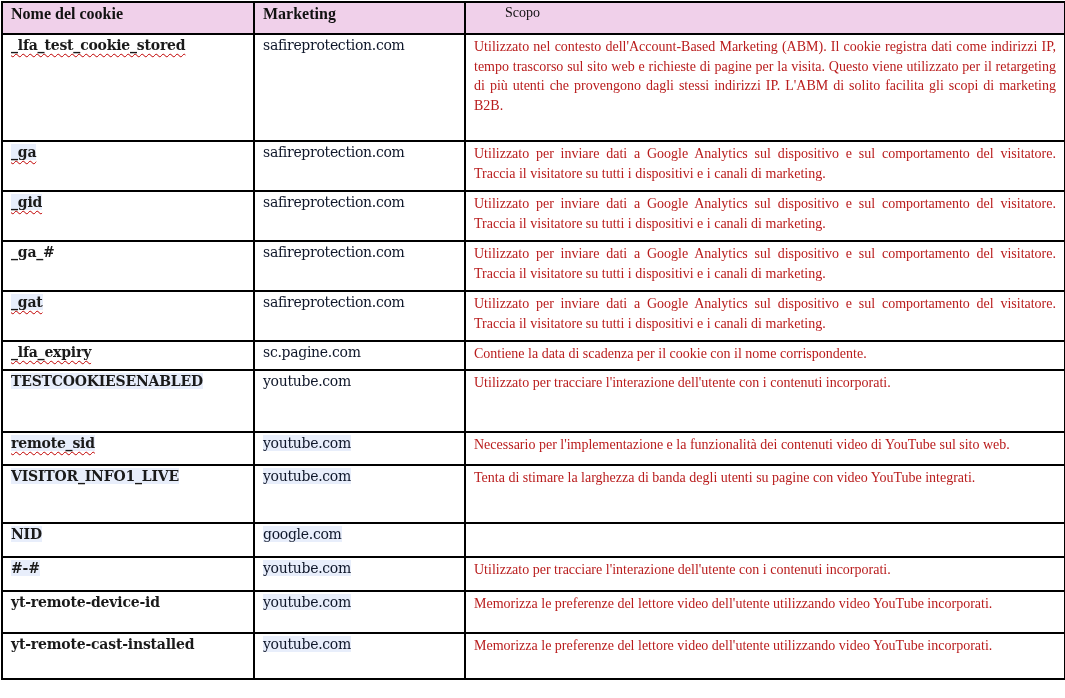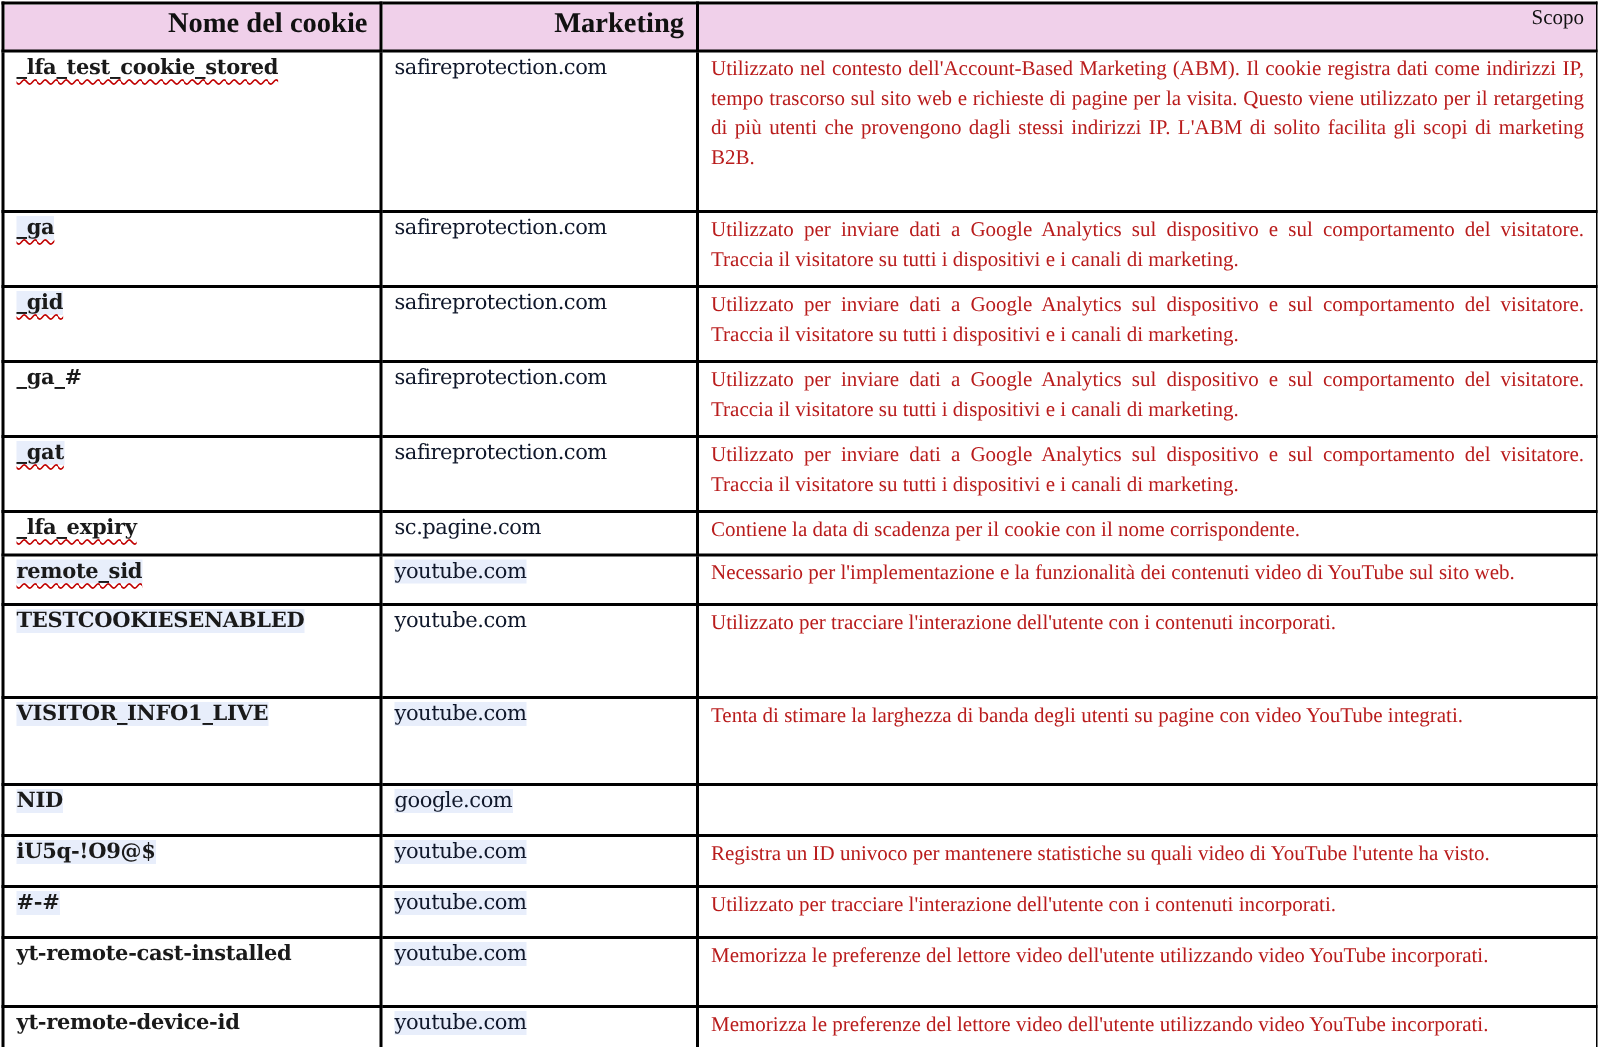--- a/index.html
+++ b/index.html
@@ -16,27 +16,27 @@
     padding: 2px 8px 0 8px;
     overflow: hidden;
   }
   col.c1 { width: 252px; }
   col.c2 { width: 211px; }
   col.c3 { width: 600px; }
   thead th {
     background: #f0d0ea;
     font-family: "Liberation Serif", serif;
     font-weight: bold;
-    font-size: 19px;
+    font-size: 16px;
     color: #111;
-    text-align: right;
+    text-align: left;
     height: 28px;
     padding-top: 3px;
   }
-  thead th.scopo { font-weight: normal; text-align: right; font-size: 14px; padding-left: 39px; }
+  thead th.scopo { font-weight: normal; text-align: left; font-size: 14px; padding-left: 39px; }
   td.name {
     font-family: "DejaVu Serif", serif;
     font-weight: bold;
     font-size: 14px;
     color: #1a1a1a;
     padding-top: 6px;
     letter-spacing: -0.2px;
   }
   td.provider {
     font-family: "DejaVu Serif", serif;
@@ -96,54 +96,49 @@
     <tr style="height:50px">
       <td class="name"><span class="hl squiggle">_gat</span></td>
       <td class="provider"><span>safireprotection.com</span></td>
       <td class="scope">Utilizzato per inviare dati a Google Analytics sul dispositivo e sul comportamento del visitatore. Traccia il visitatore su tutti i dispositivi e i canali di marketing.</td>
     </tr>
     <tr style="height:29px">
       <td class="name"><span class="squiggle">_lfa_expiry</span></td>
       <td class="provider"><span>sc.pagine.com</span></td>
       <td class="scope">Contiene la data di scadenza per il cookie con il nome corrispondente.</td>
     </tr>
+    <tr style="height:62px">
+      <td class="name"><span class="hl">TESTCOOKIESENABLED</span></td>
+      <td class="provider"><span>youtube.com</span></td>
+      <td class="scope">Utilizzato per tracciare l'interazione dell'utente con i contenuti incorporati.</td>
+    </tr>
     <tr style="height:33px">
       <td class="name"><span class="hl squiggle">remote_sid</span></td>
       <td class="provider"><span class="hl">youtube.com</span></td>
       <td class="scope">Necessario per l'implementazione e la funzionalità dei contenuti video di YouTube sul sito web.</td>
-    </tr>
-    <tr style="height:62px">
-      <td class="name"><span class="hl">TESTCOOKIESENABLED</span></td>
-      <td class="provider"><span>youtube.com</span></td>
-      <td class="scope">Utilizzato per tracciare l'interazione dell'utente con i contenuti incorporati.</td>
     </tr>
     <tr style="height:58px">
       <td class="name"><span class="hl">VISITOR_INFO1_LIVE</span></td>
       <td class="provider"><span class="hl">youtube.com</span></td>
       <td class="scope">Tenta di stimare la larghezza di banda degli utenti su pagine con video YouTube integrati.</td>
     </tr>
     <tr style="height:34px">
       <td class="name"><span class="hl">NID</span></td>
       <td class="provider"><span class="hl">google.com</span></td>
       <td class="scope"></td>
     </tr>
     <tr style="height:34px">
-      <td class="name"><span class="hl">iU5q-!O9@$</span></td>
-      <td class="provider"><span class="hl">youtube.com</span></td>
-      <td class="scope">Registra un ID univoco per mantenere statistiche su quali video di YouTube l'utente ha visto.</td>
-    </tr>
-    <tr style="height:34px">
       <td class="name"><span class="hl">#-#</span></td>
       <td class="provider"><span class="hl">youtube.com</span></td>
       <td class="scope">Utilizzato per tracciare l'interazione dell'utente con i contenuti incorporati.</td>
     </tr>
-    <tr style="height:46px">
-      <td class="name"><span>yt-remote-cast-installed</span></td>
+    <tr style="height:42px">
+      <td class="name"><span>yt-remote-device-id</span></td>
       <td class="provider"><span class="hl">youtube.com</span></td>
       <td class="scope">Memorizza le preferenze del lettore video dell'utente utilizzando video YouTube incorporati.</td>
     </tr>
-    <tr style="height:42px">
-      <td class="name"><span>yt-remote-device-id</span></td>
+    <tr style="height:46px">
+      <td class="name"><span>yt-remote-cast-installed</span></td>
       <td class="provider"><span class="hl">youtube.com</span></td>
       <td class="scope">Memorizza le preferenze del lettore video dell'utente utilizzando video YouTube incorporati.</td>
     </tr>
   </tbody>
 </table>
 
 </body></html>

